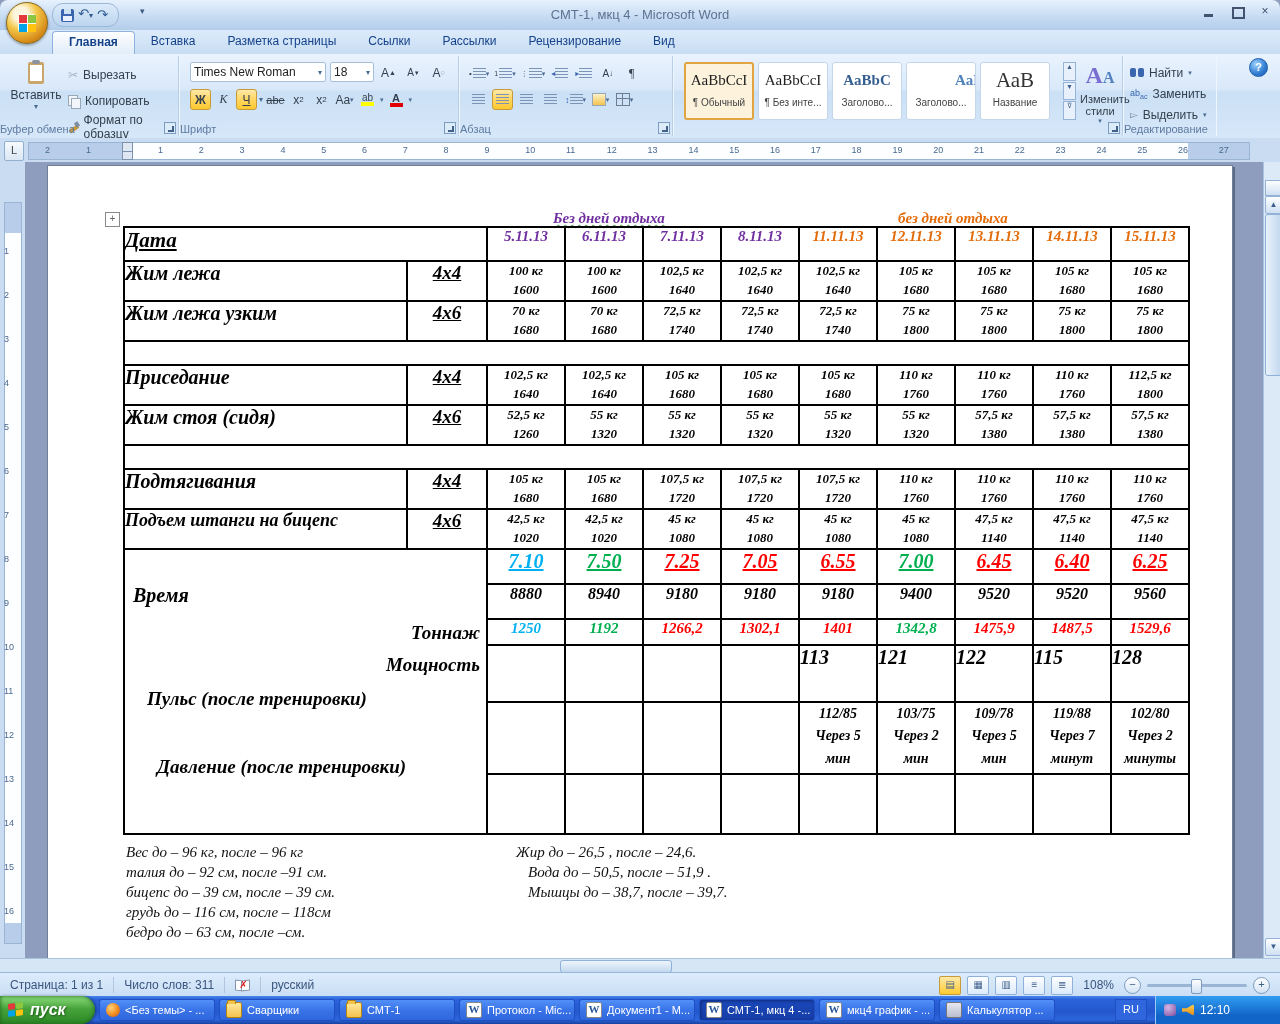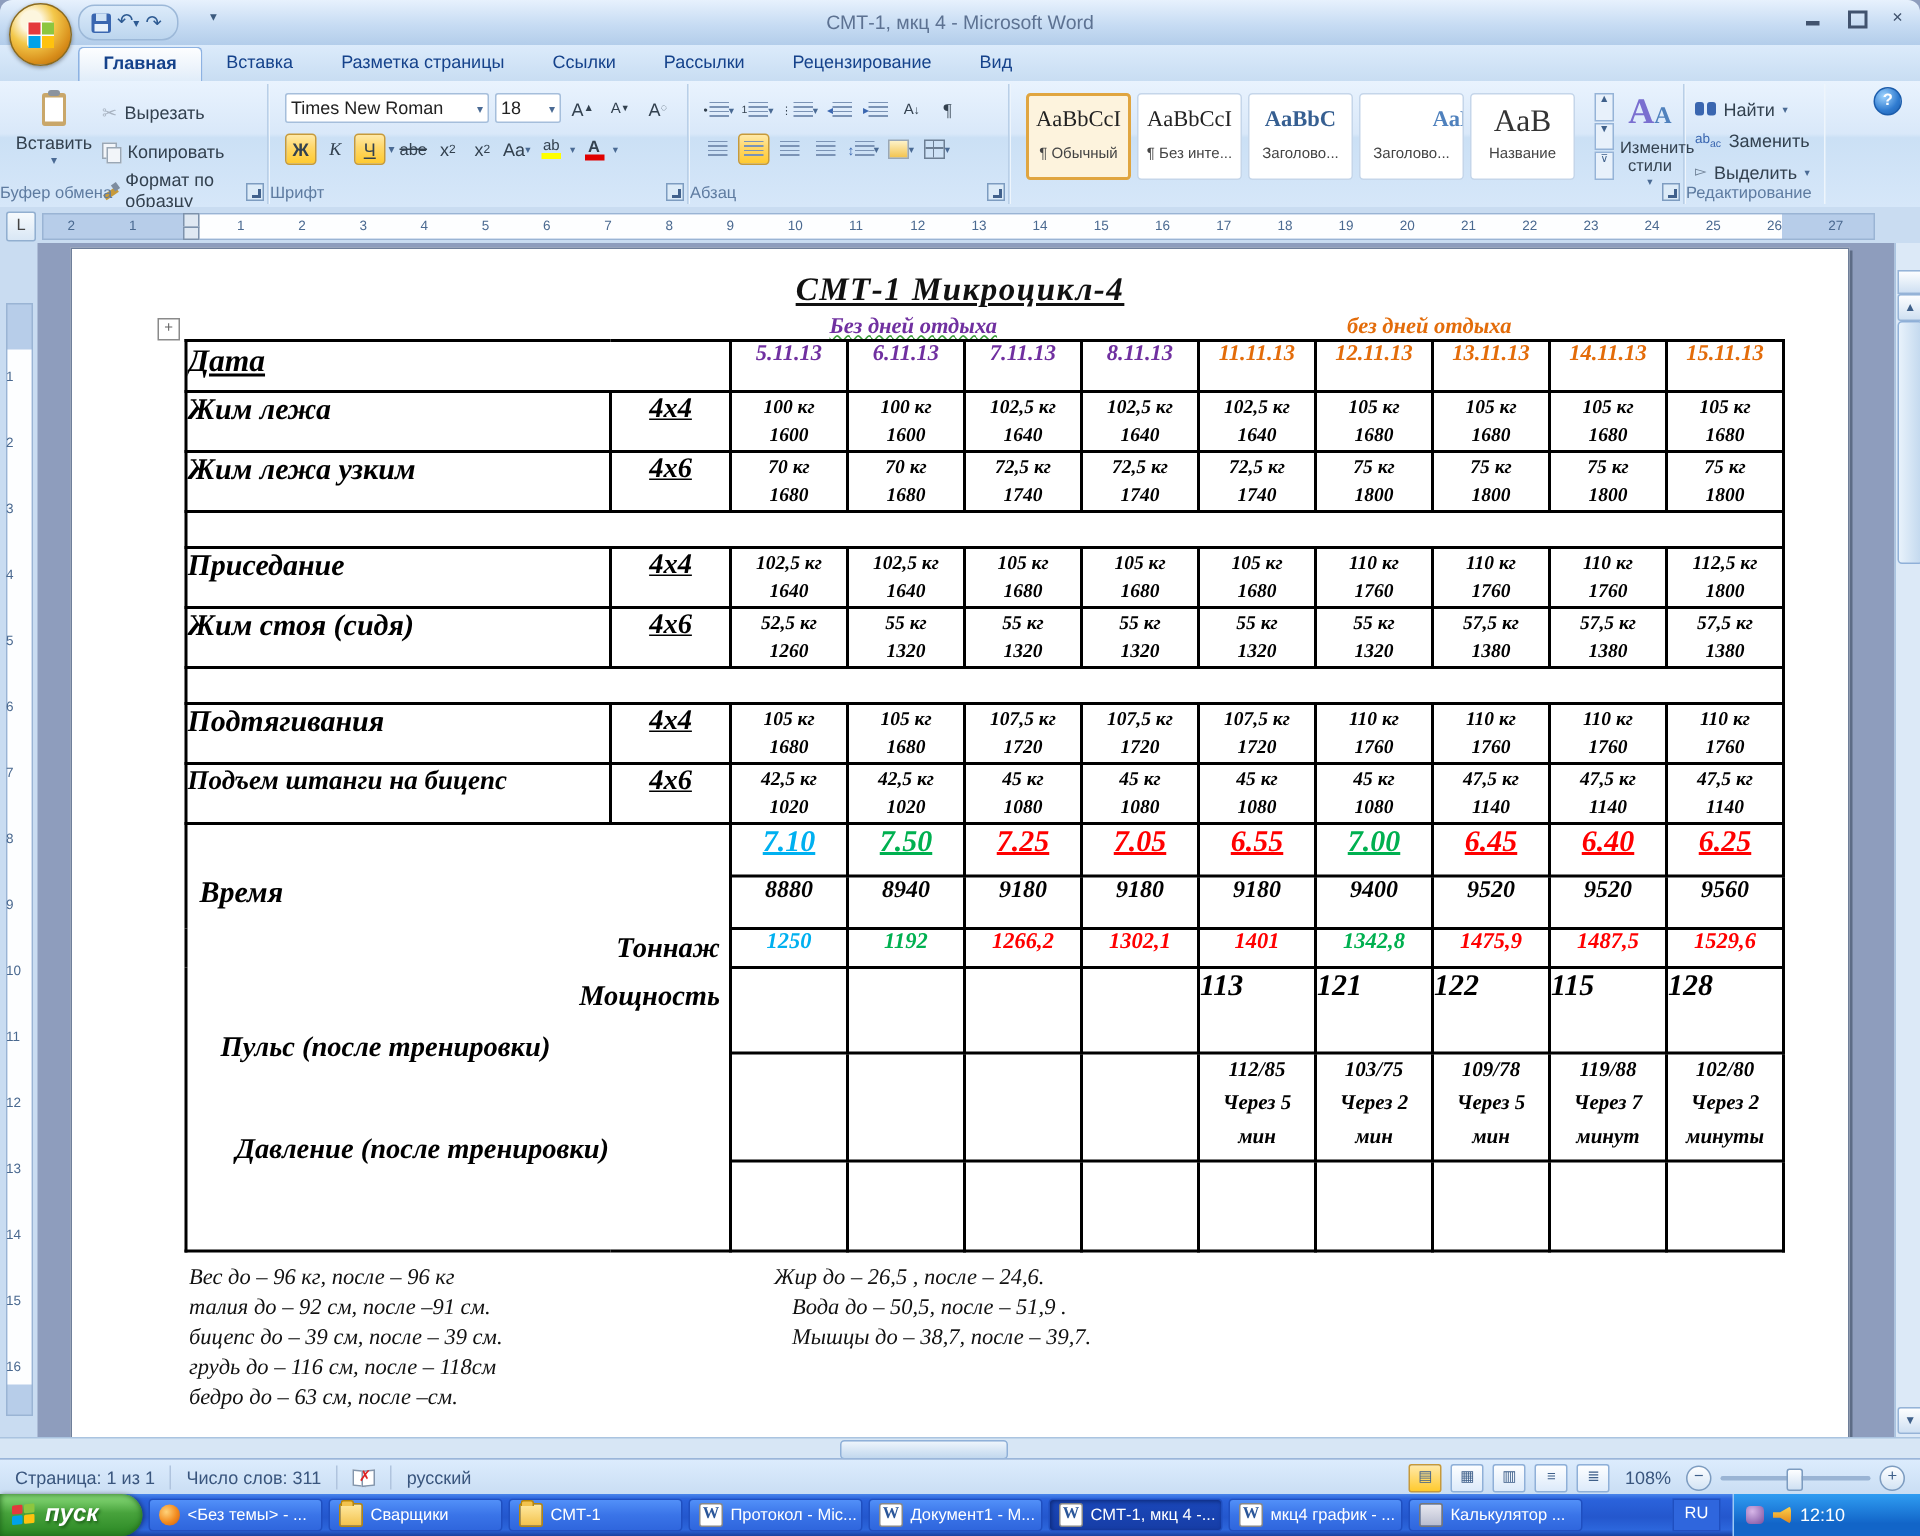--- a/index.html
+++ b/index.html
@@ -453,21 +453,20 @@
       <span class="vnum" style="top: 480px;">10</span>
       <span class="vnum" style="top: 524px;">11</span>
       <span class="vnum" style="top: 568px;">12</span>
       <span class="vnum" style="top: 612px;">13</span>
       <span class="vnum" style="top: 656px;">14</span>
       <span class="vnum" style="top: 700px;">15</span>
       <span class="vnum" style="top: 744px;">16</span>
     </div>
 
   <div id="page" class="abs">
-    <div id="doctitle" class="abs">СМТ-1  Микроцикл-4</div>
     <div id="subtL" class="abs subt" style="color: rgb(112, 48, 160);">Без дней отдыха</div>
     <div id="subtR" class="abs subt" style="color: rgb(227, 108, 10);">без дней отдыха</div>
     <div id="tblhandle" class="abs">+</div>
     <div id="table-host" class="abs">
         <table class="gym">
           <colgroup>
             <col style="width: 283px;">
             <col style="width: 80px;">
             <col style="width: 78px;">
             <col style="width: 78px;">

